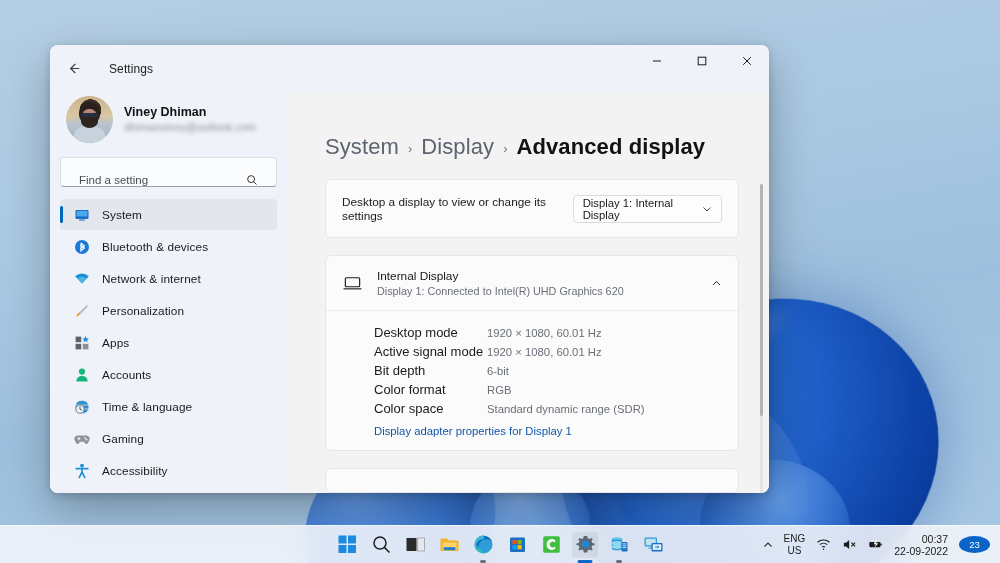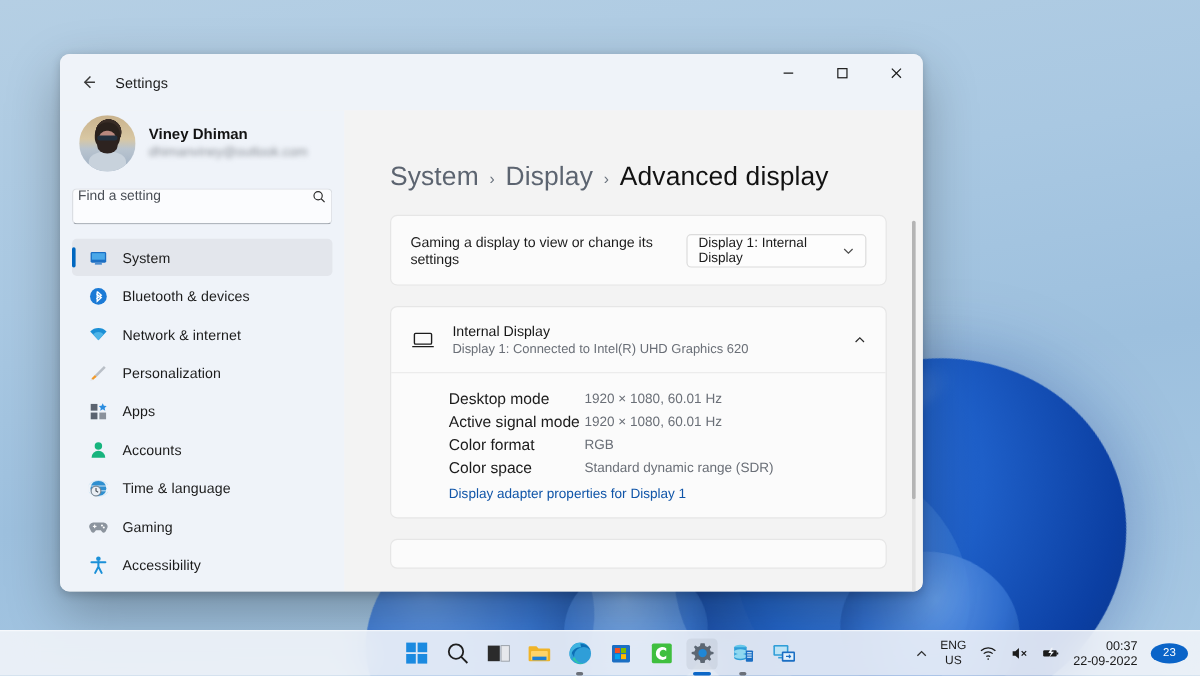--- a/index.html
+++ b/index.html
@@ -100,21 +100,21 @@
     width: 30px; height: 30px;
     margin-left: 8px;
     border-radius: 4px;
     display: flex; align-items: center; justify-content: center;
     color: #3a3a3a;
   }
   .back-btn svg { width: 15px; height: 15px; }
   .titlebar-title {
     font-size: 12px;
     color: #1b1b1b;
-    margin-left: 8px;
+    margin-left: 21px;
     letter-spacing: 0.1px;
   }
   .win-controls {
     position: absolute;
     right: 0; top: 0;
     display: flex; height: 47px;
   }
   .win-btn {
     width: 45px; height: 32px;
     display: flex; align-items: center; justify-content: center;
@@ -203,22 +203,22 @@
     user-select: none;
   }
 
   .searchbox {
     height: 30px;
     background: #fbfcfe;
     border: 1px solid #dbdee3;
     border-bottom: 1px solid #9aa0a8;
     border-radius: 4px;
     display: flex;
-    align-items: flex-start;
-    padding: 0 4px;
+    align-items: flex-end;
+    padding: 0 18px;
     margin-bottom: 12px;
   }
   .searchbox input {
     flex: 1;
     border: none; outline: none;
     background: transparent;
     font-family: "Liberation Sans", sans-serif;
     font-size: 11.5px;
     color: #1b1b1b;
   }
@@ -273,21 +273,21 @@
     padding-top: 42px;
     padding-bottom: 19px;
   }
   .crumb {
     font-size: 22px;
     color: #5c6470;
     letter-spacing: 0.1px;
   }
   .crumb.current {
     color: #121212;
-    font-weight: normal;
+    font-weight: bold;
   }
   .crumb-sep {
     font-size: 13px;
     color: #6b737e;
     padding-top: 3px;
   }
 
   .card {
     background: #fbfbfb;
     border: 1px solid #e6e6e6;
@@ -664,21 +664,21 @@
       <div class="breadcrumb">
         <span class="crumb">System</span>
         <span class="crumb-sep">›</span>
         <span class="crumb">Display</span>
         <span class="crumb-sep">›</span>
         <span class="crumb current">Advanced display</span>
       </div>
 
       <div class="card">
         <div class="row-select">
-          <span class="lbl">Gaming a display to view or change its settings</span>
+          <span class="lbl">Desktop a display to view or change its settings</span>
           <div class="dropdown">
             <span class="dval">Display 1: Internal Display</span>
             <span class="chev">
               <svg viewBox="0 0 10 10" fill="none" stroke="currentColor" stroke-width="1">
                   <path d="M1.5 3.5 L5 7 L8.5 3.5"></path>
                 </svg>
             </span>
           </div>
         </div>
       </div>
@@ -706,20 +706,24 @@
         <div class="disp-body">
           <div class="spec-row">
             <span class="spec-key">Desktop mode</span>
             <span class="spec-val">1920 × 1080, 60.01 Hz</span>
           </div>
           <div class="spec-row">
             <span class="spec-key">Active signal mode</span>
             <span class="spec-val">1920 × 1080, 60.01 Hz</span>
           </div>
           <div class="spec-row">
+            <span class="spec-key">Bit depth</span>
+            <span class="spec-val">6-bit</span>
+          </div>
+          <div class="spec-row">
             <span class="spec-key">Color format</span>
             <span class="spec-val">RGB</span>
           </div>
           <div class="spec-row">
             <span class="spec-key">Color space</span>
             <span class="spec-val">Standard dynamic range (SDR)</span>
           </div>
           <a class="adapter-link">Display adapter properties for Display 1</a>
         </div>
       </div>

